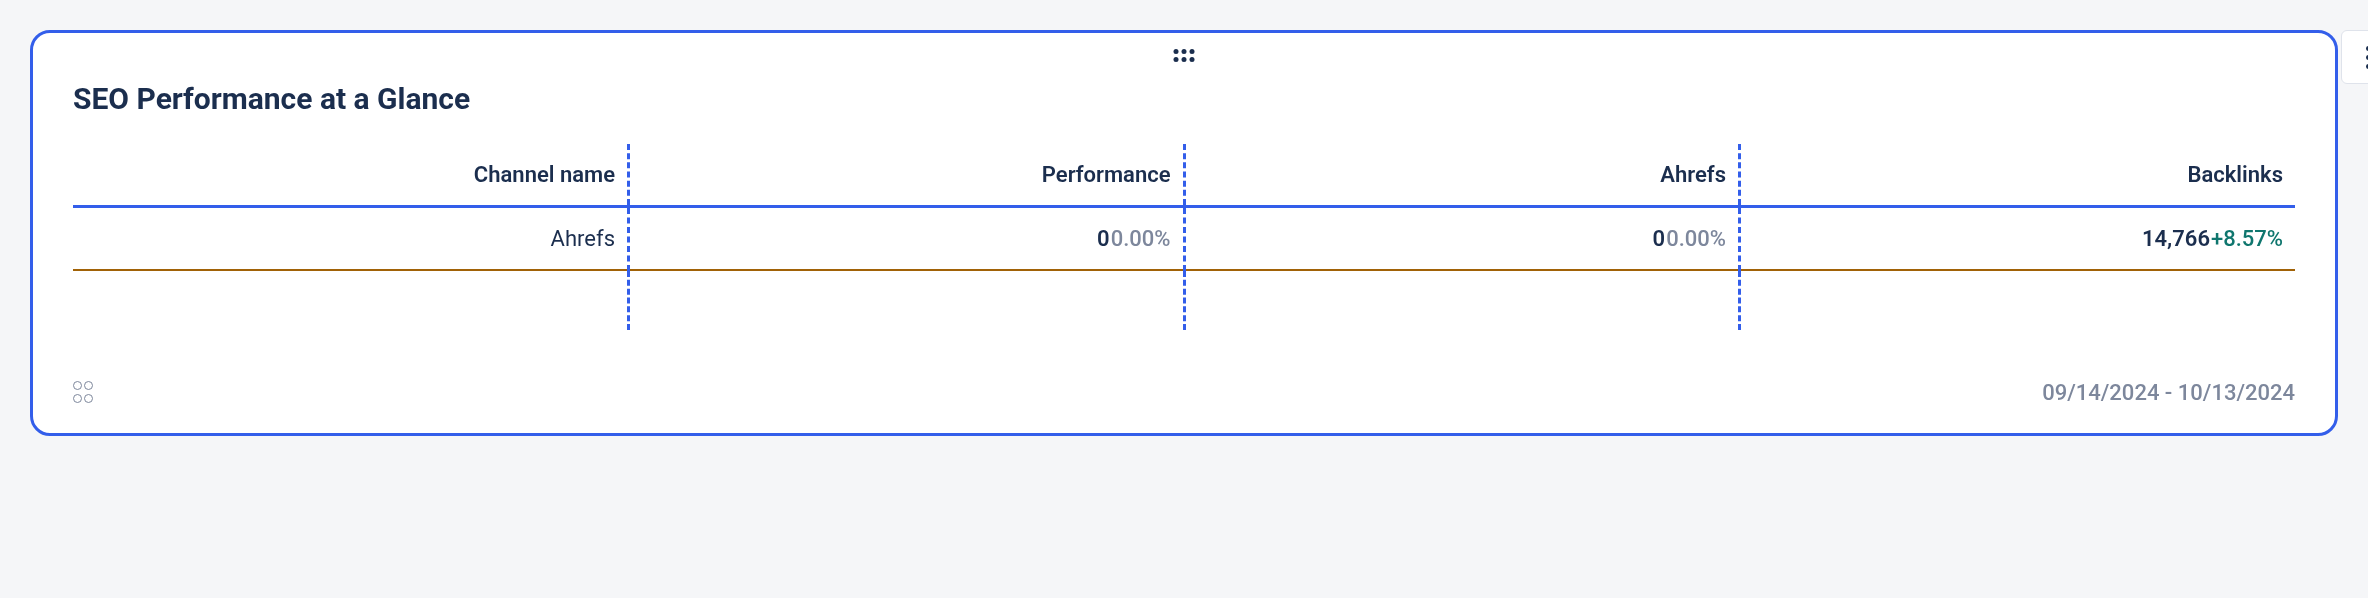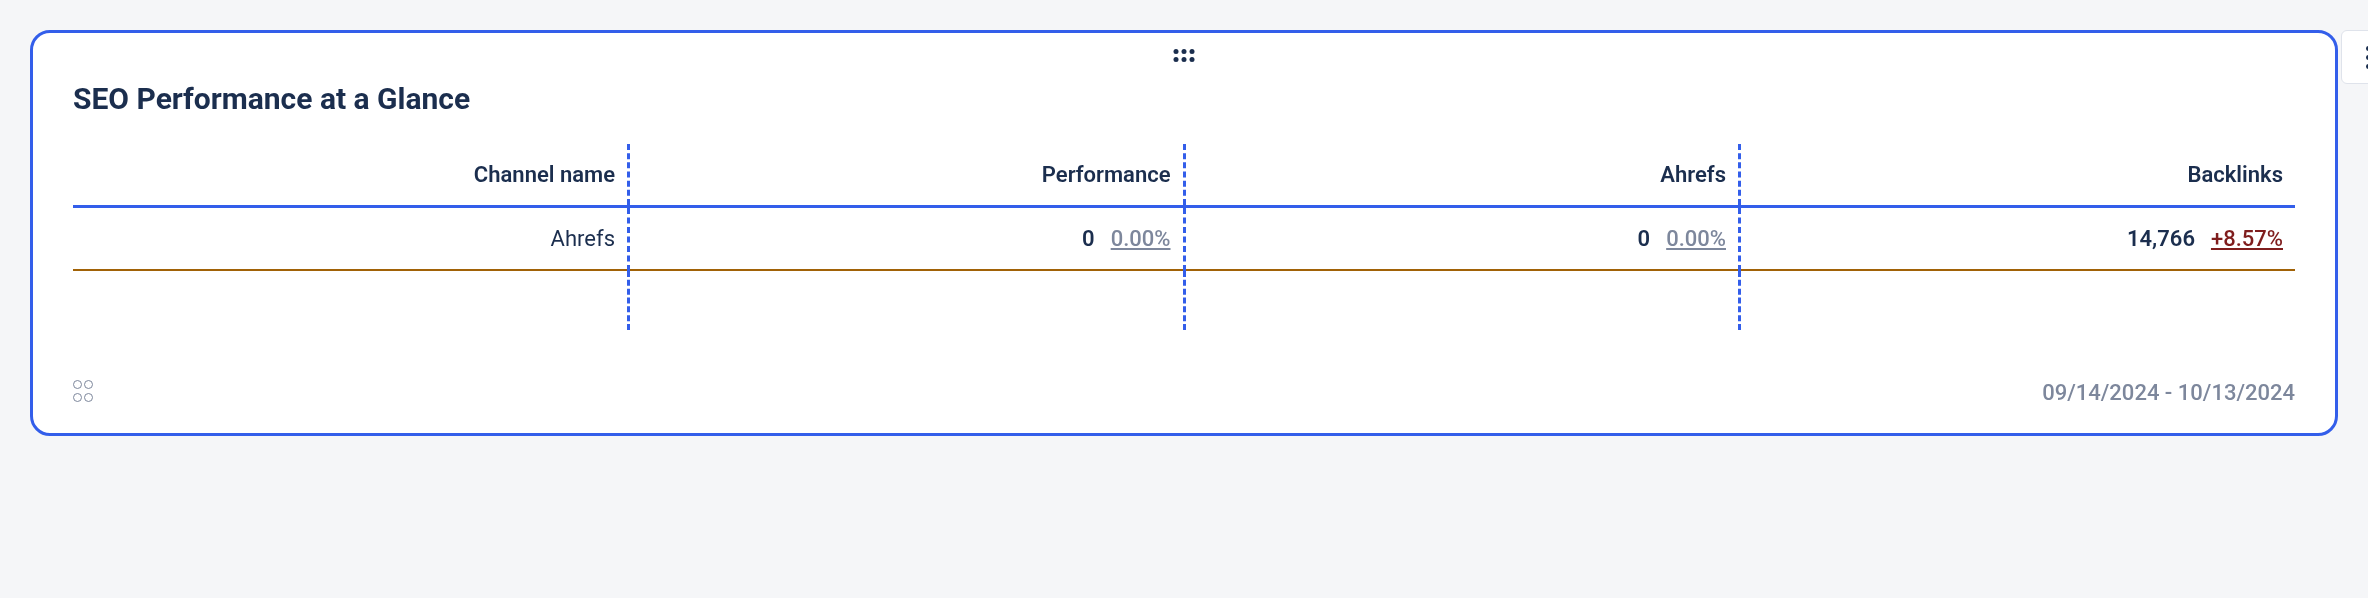--- a/index.html
+++ b/index.html
@@ -96,36 +96,36 @@
       padding-left: 20px !important;
     }
     .table tbody tr:last-child td {
       border-bottom: none;
     }
     .metric-value {
       font-weight: 600;
       color: #1b2e4e;
     }
     .metric-change {
-      margin-left: 16px;
+      margin-left: 1px;
       font-weight: 500;
-      text-decoration: underline;
     }
     .change-neutral {
       color: #7d879c;
     }
     .change-positive {
-      color: #7f1d1d;
+      color: #0f766e;
     }
     .change-negative {
       color: #d94141;
     }
     .card-footer {
       display: flex;
       justify-content: space-between;
+      align-items: center;
       margin-top: 50px;
       padding: 0 0px;
     }
     .footer-icon {
       width: 24px;
       height: 24px;
       display: flex;
       flex-wrap: wrap;
       gap: 2px;
       cursor: pointer;

